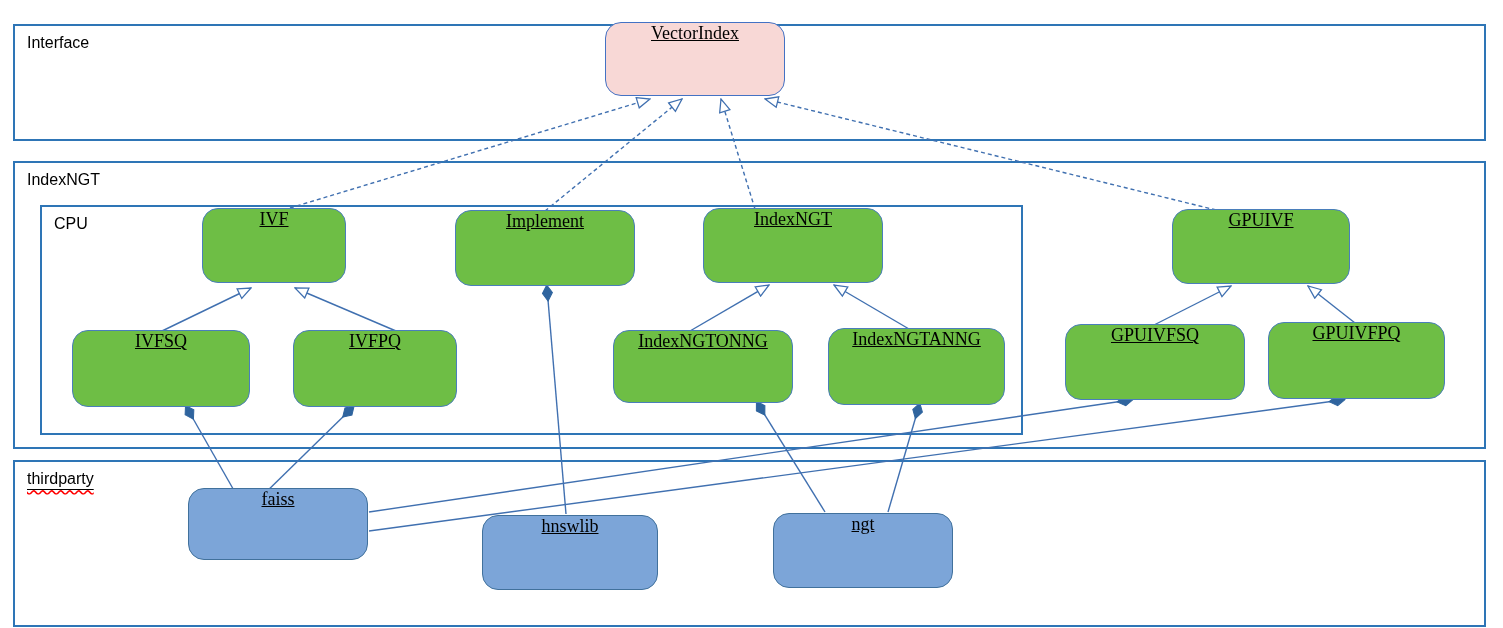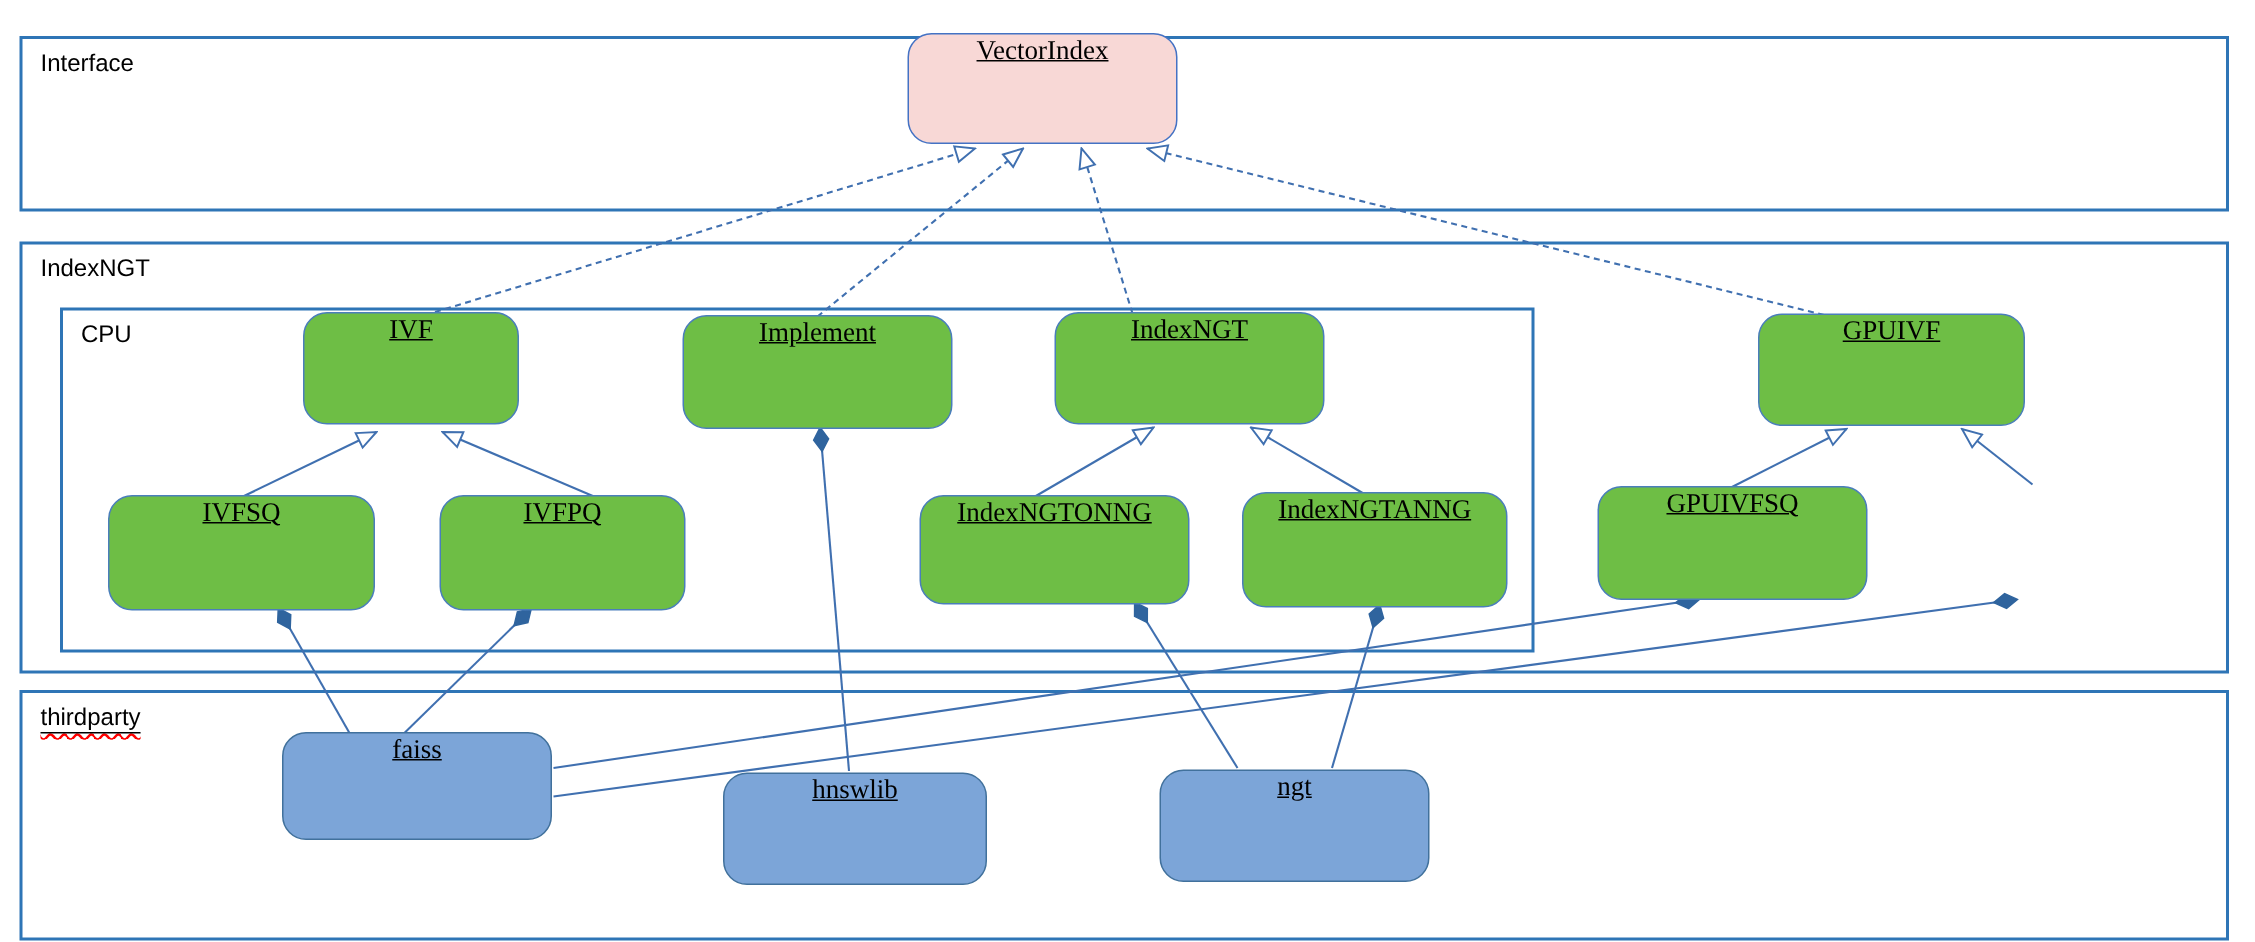--- a/index.html
+++ b/index.html
@@ -101,20 +101,23 @@
   </div>
   <div class="node green" style="left:613px;top:330px;width:180px;height:73px;">
     <span>IndexNGTONNG</span>
   </div>
   <div class="node green" style="left:1065px;top:324px;width:180px;height:76px;">
     <span>GPUIVFSQ</span>
   </div>
   <div class="node green" style="left:828px;top:328px;width:177px;height:77px;">
     <span>IndexNGTANNG</span>
   </div>
+  <div class="node green" style="left:1268px;top:322px;width:177px;height:77px;">
+    <span>GPUIVFPQ</span>
+  </div>
 
   <div class="node blue" style="left:188px;top:488px;width:180px;height:72px;">
     <span>faiss</span>
   </div>
   <div class="node blue" style="left:482px;top:515px;width:176px;height:75px;">
     <span>hnswlib</span>
   </div>
   <div class="node blue" style="left:773px;top:513px;width:180px;height:75px;">
     <span>ngt</span>
   </div>

